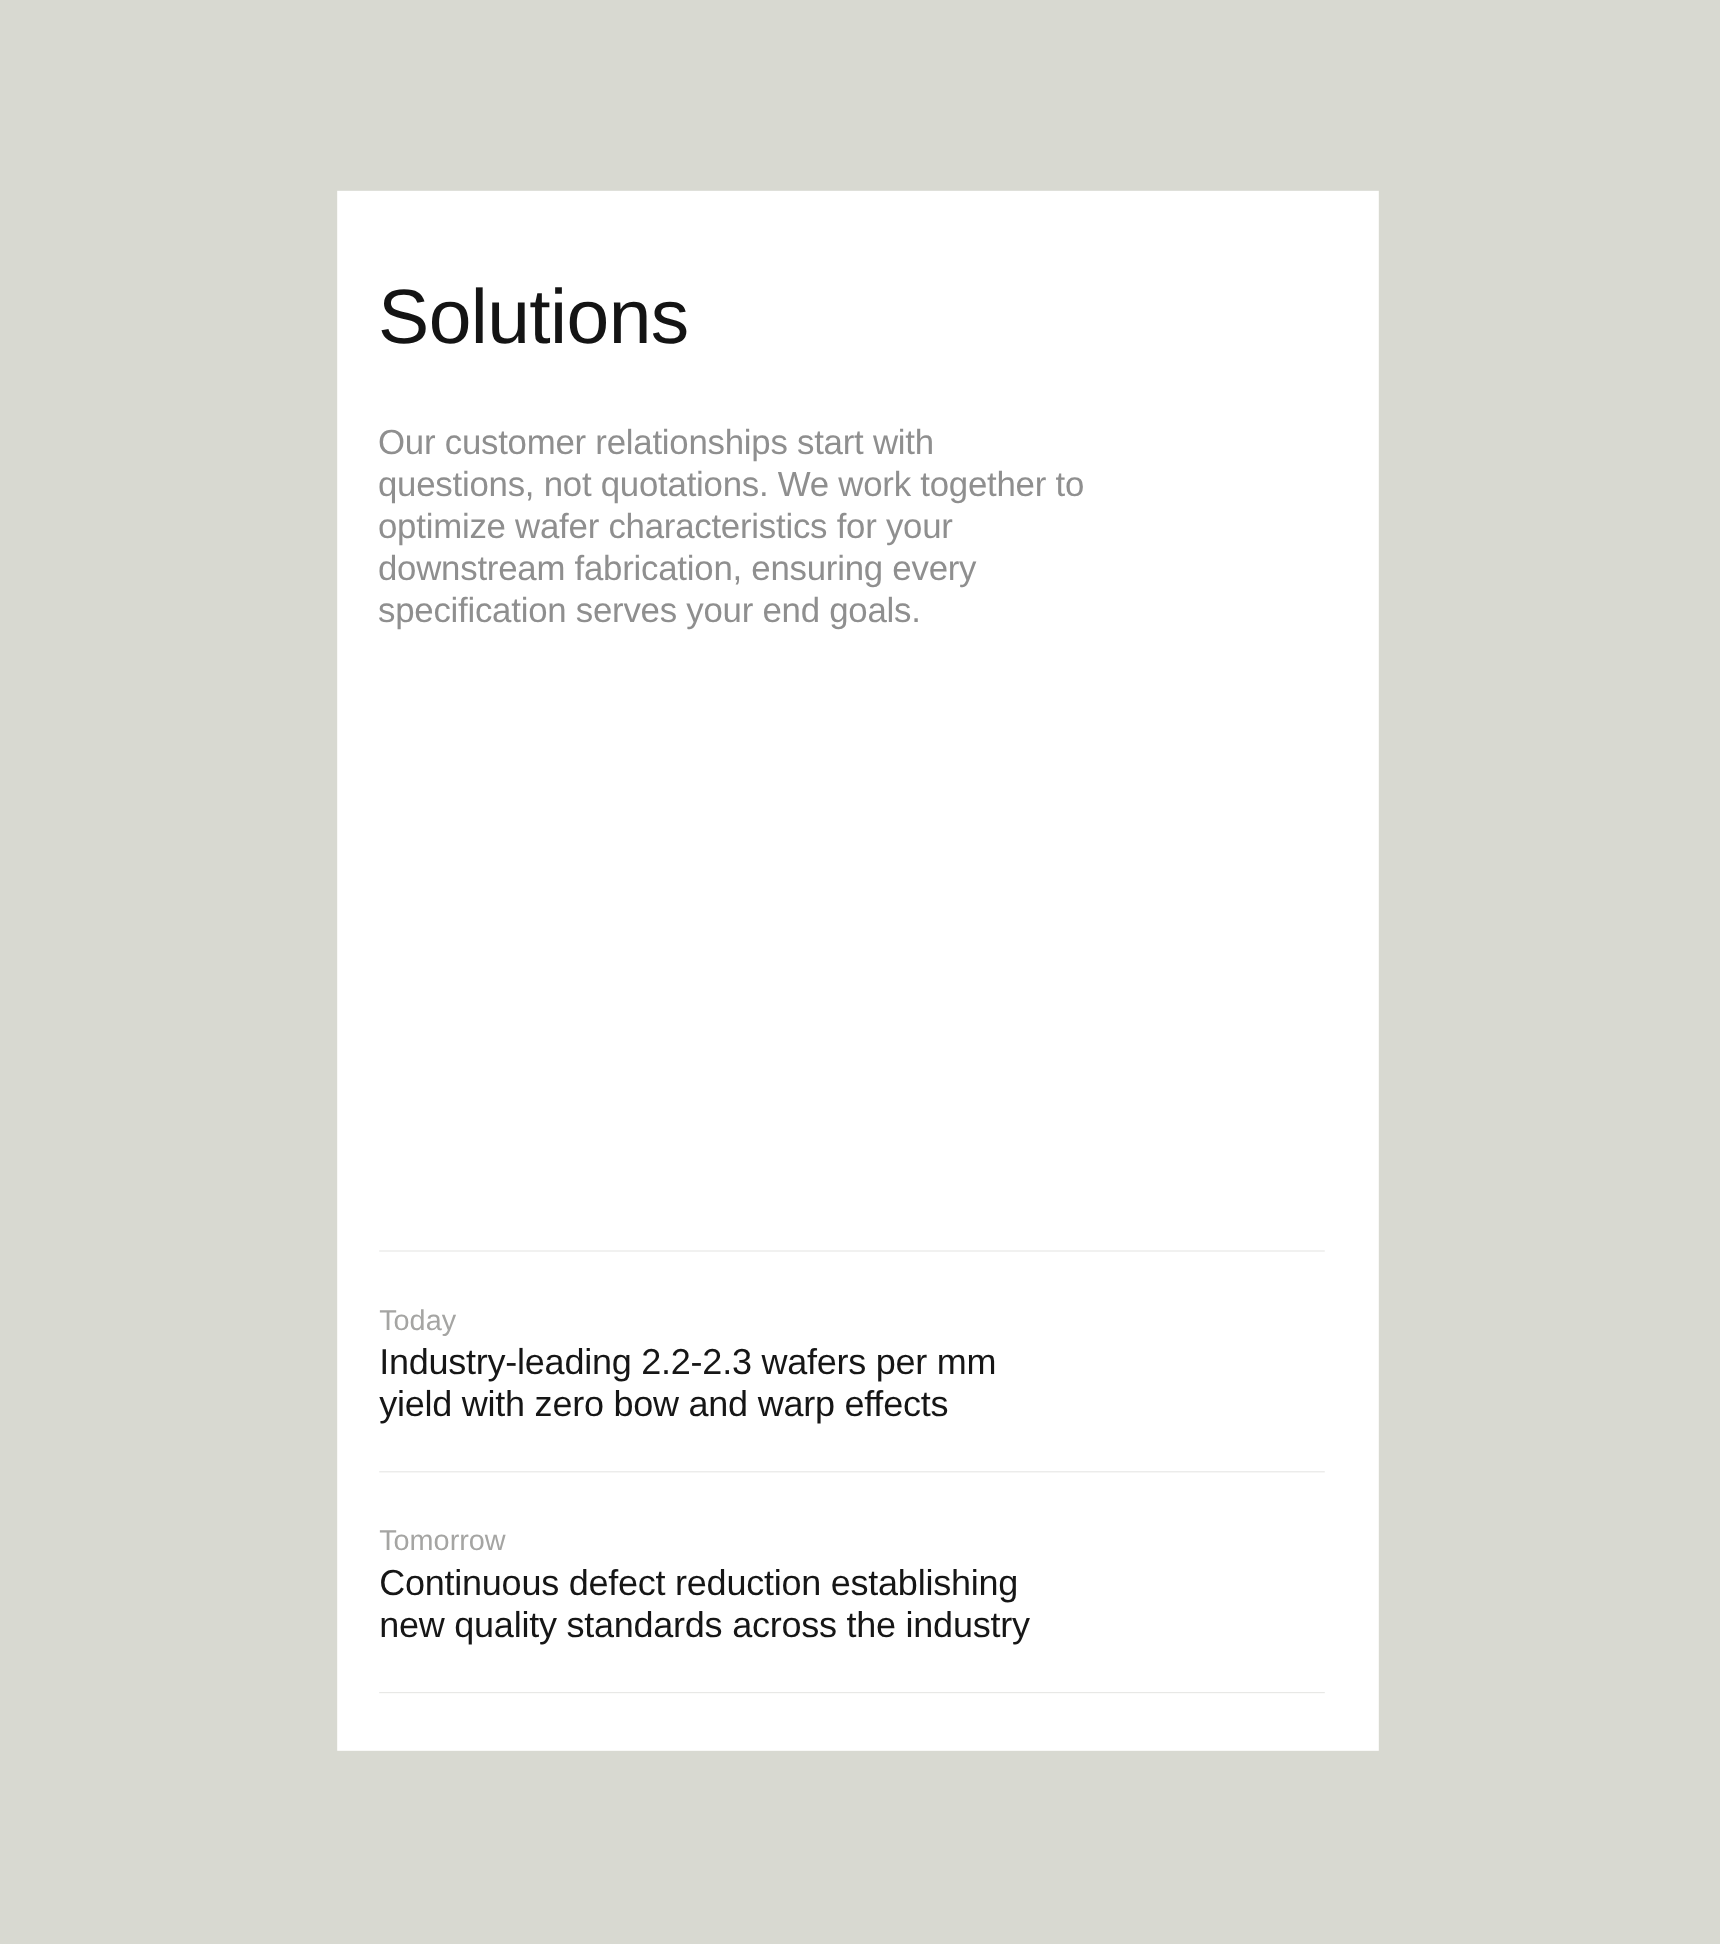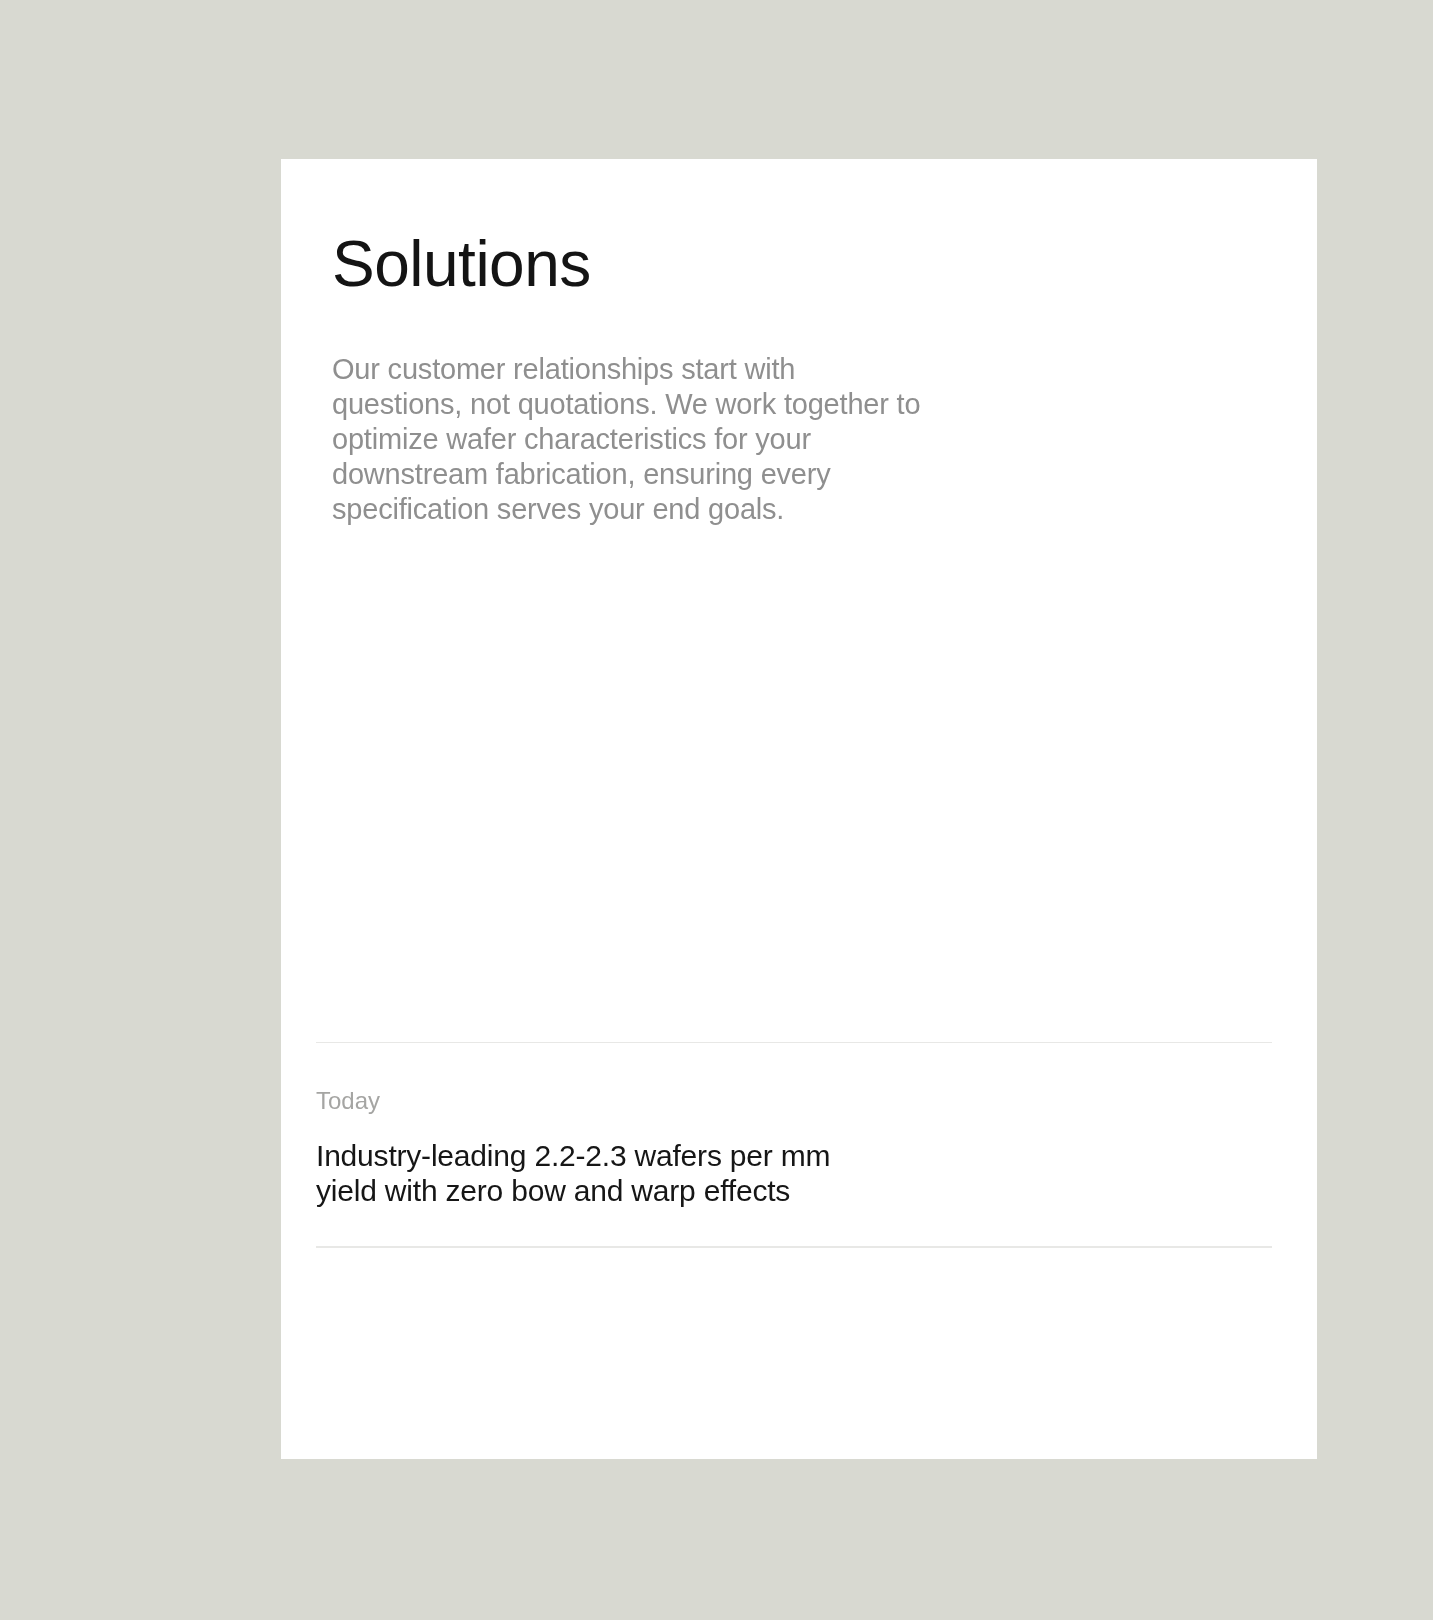--- a/index.html
+++ b/index.html
@@ -13,24 +13,24 @@
   body {
     background: #d8d9d1;
     position: relative;
     overflow: hidden;
   }
 
   .card {
     position: absolute;
     left: 281px;
     top: 159px;
-    width: 1036px;
+    width: 868px;
     height: 1300px;
     background: #ffffff;
-    padding: 0 51px;
+    padding: 0 34px;
   }
 
   .title {
     margin-top: 73px;
     font-size: 64px;
     line-height: 65px;
     font-weight: 500;
     letter-spacing: -0.5px;
     color: #141414;
   }
@@ -59,21 +59,21 @@
 
   .section-label {
     margin-top: 43px;
     font-size: 24px;
     line-height: 30px;
     font-weight: 400;
     color: #a5a5a3;
   }
 
   .section-headline {
-    margin-top: 22px;
+    margin-top: 2px;
     margin-bottom: 38px;
     max-width: 580px;
     font-size: 30px;
     line-height: 35px;
     font-weight: 400;
     letter-spacing: -0.2px;
     color: #161616;
   }
 </style>
 </head>
@@ -89,17 +89,21 @@
 
     <div class="divider"></div>
 
     <div class="section">
       <div class="section-label">Today</div>
       <div class="section-headline">Industry-leading 2.2-2.3 wafers per mm yield with zero bow and warp effects</div>
     </div>
 
     <div class="divider"></div>
 
+    <div class="section">
+      <div class="section-label">Tomorrow</div>
+      <div class="section-headline">Continuous defect reduction establishing new quality standards across the industry</div>
+    </div>
 
     <div class="divider"></div>
 
   </div>
 </div>
 
 </body></html>

